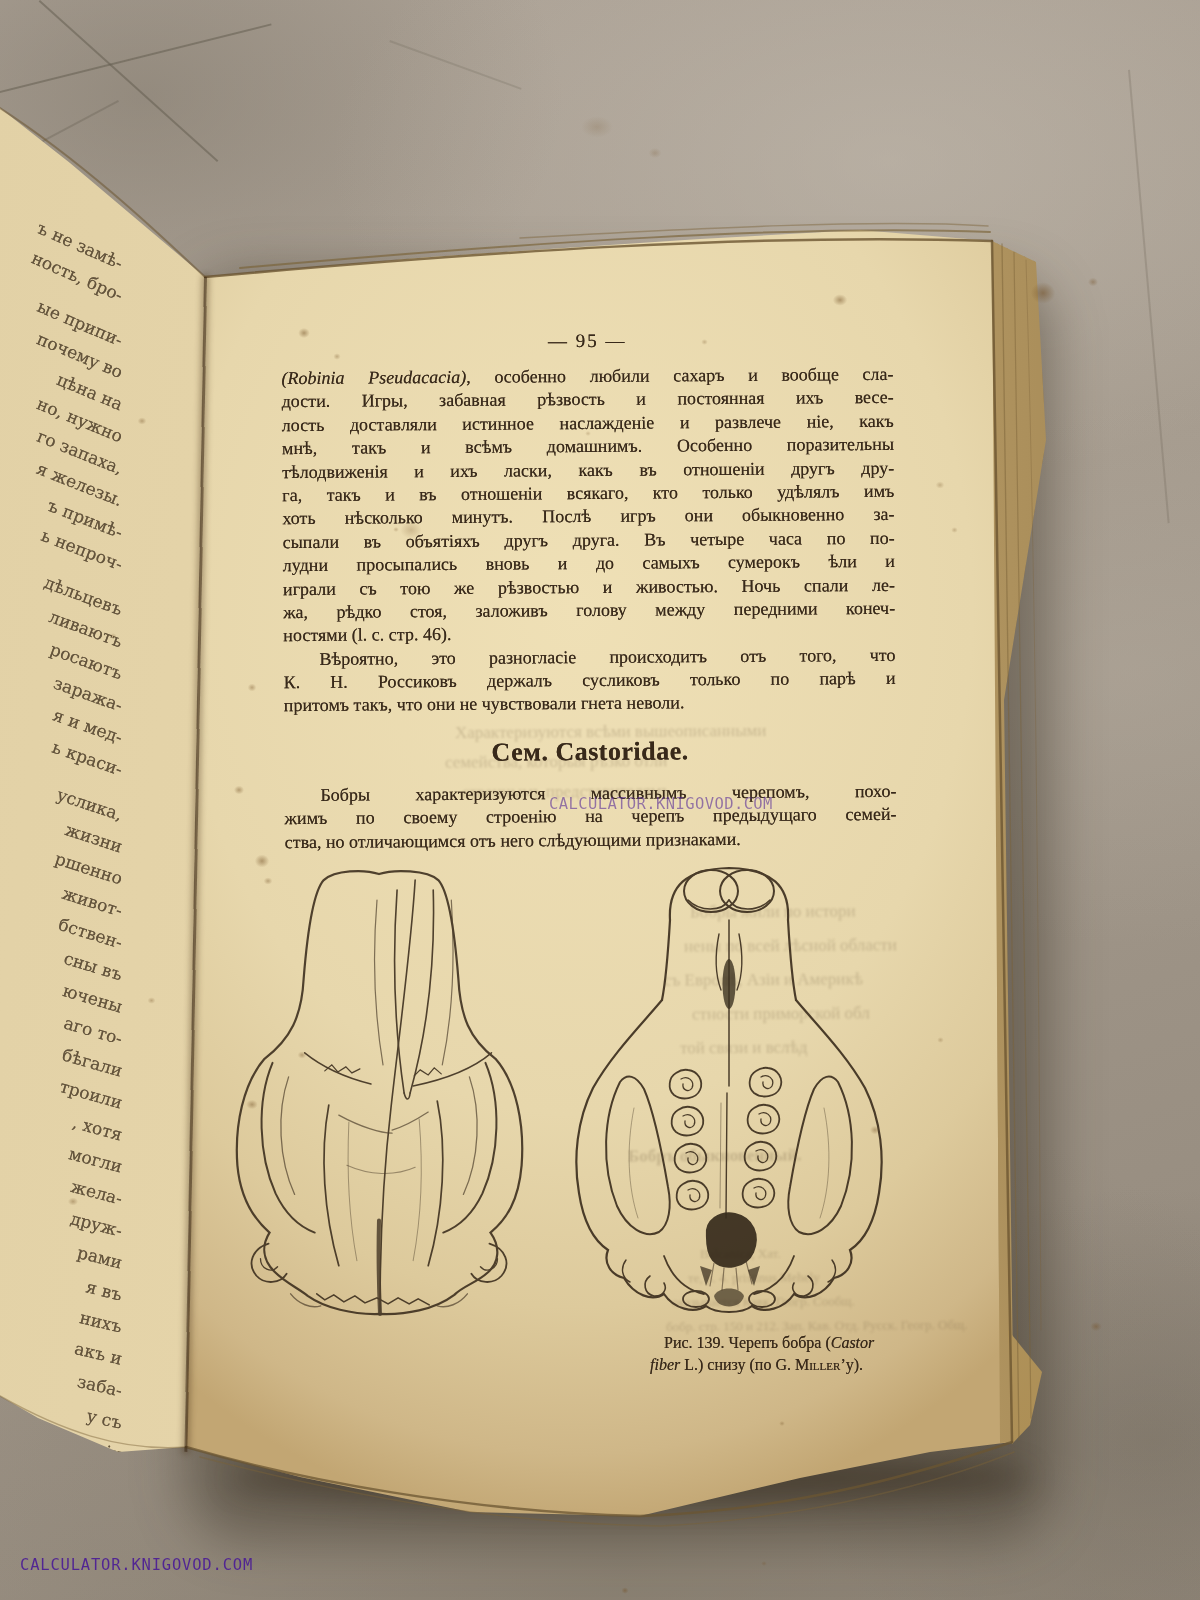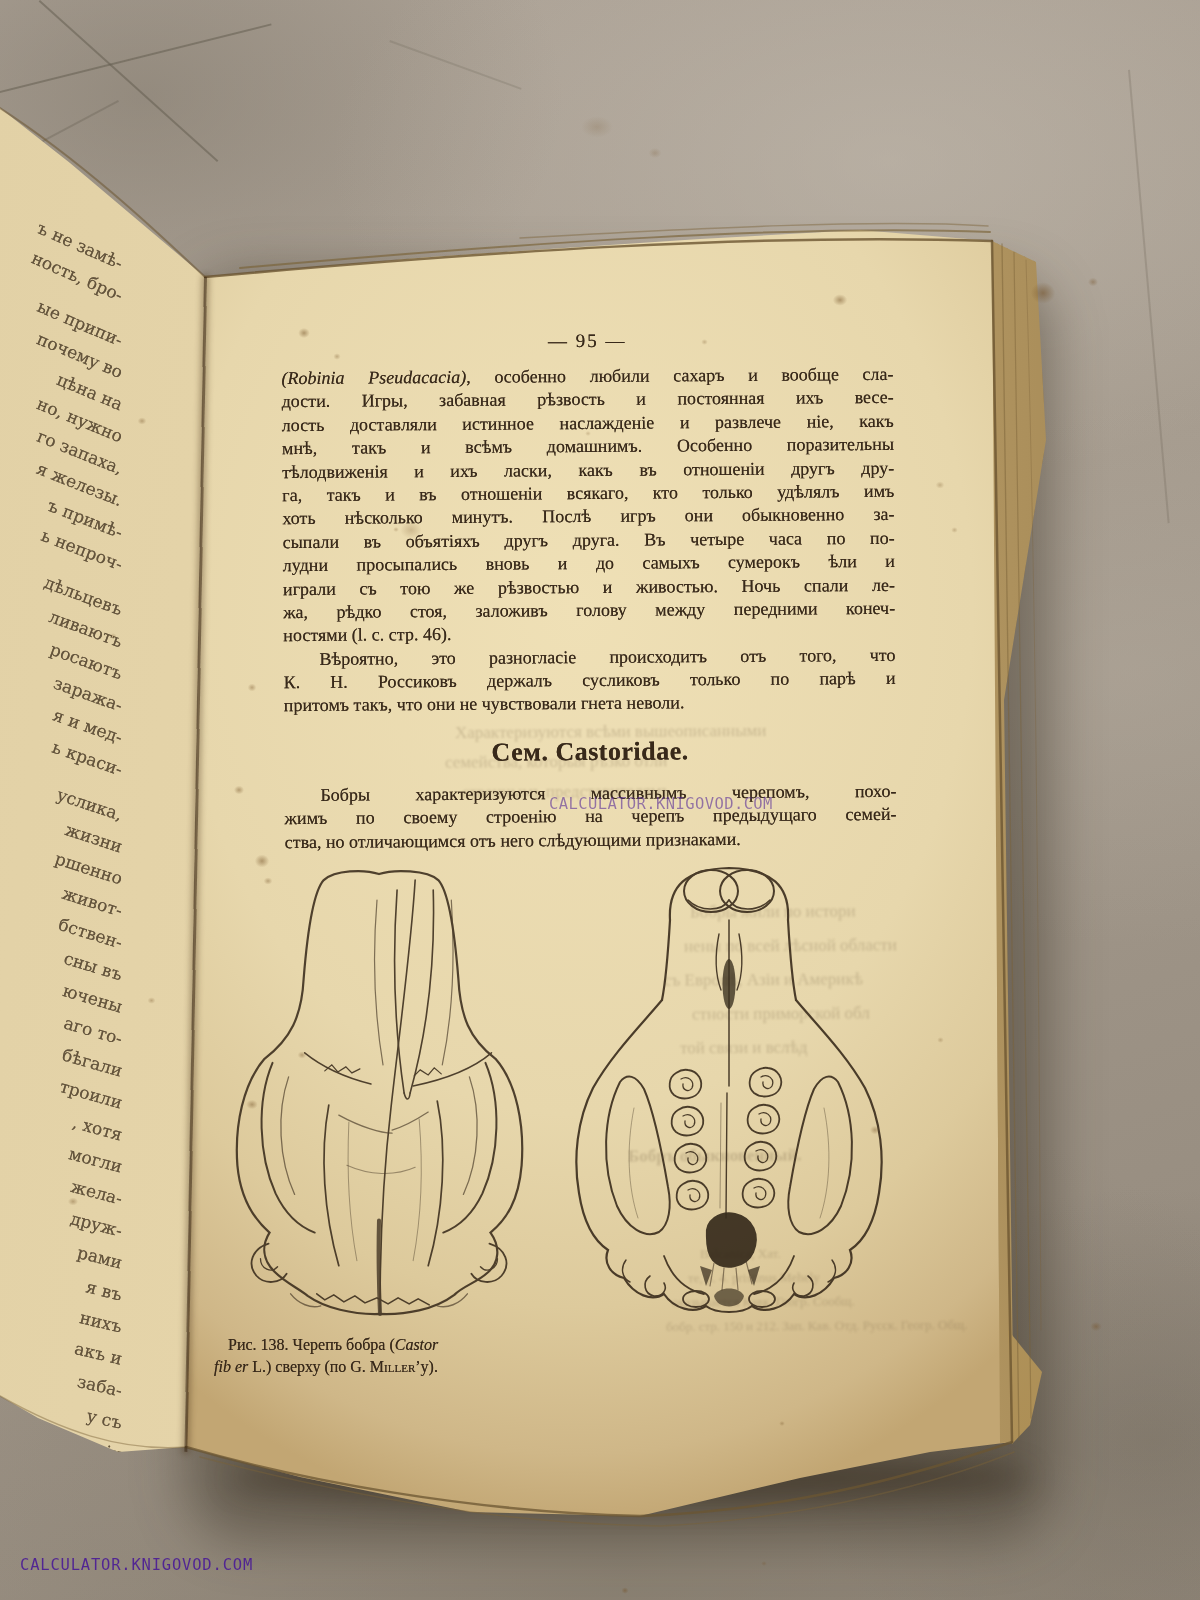--- a/index.html
+++ b/index.html
@@ -276,23 +276,23 @@
           <path d="M86 418 C78 424 80 436 90 438 C98 439 104 432 100 425" stroke-width="1.6"></path>
           <path d="M244 418 C252 424 250 436 240 438 C232 439 226 432 230 425" stroke-width="1.6"></path>
           <path d="M62 402 C56 410 58 420 66 424" stroke-width="1.4"></path>
           <path d="M268 402 C274 410 272 420 264 424" stroke-width="1.4"></path>
           <path d="M70 250 C62 290 64 330 74 360" stroke-width="1" opacity=".4"></path>
           <path d="M260 250 C268 290 266 330 256 360" stroke-width="1" opacity=".4"></path>
         </g>
       </svg>
     </div>
 
-    <div class="cap" style="left:214px;top:1334px;width:332px;">
-        <div class="tline"><span>Рис. 138. Черепъ бобра (</span><span class="it">Castor</span></div>
-        <div class="tline tlast"><span class="it">fib er</span><span> L.) сверху (по G. </span><span class="sc">Miller</span><span>’у).</span></div>
+    <div class="cap" style="left:650px;top:1332px;width:335px;">
+        <div class="tline"><span>Рис. 139. Черепъ бобра (</span><span class="it">Castor</span></div>
+        <div class="tline tlast"><span class="it">fiber</span><span> L.) снизу (по G. </span><span class="sc">Miller</span><span>’у).</span></div>
       </div>
   </div>
 
   <div class="stack-right"></div>
   <div class="stack-bottom"></div>
 
   <svg class="edges" width="1200" height="1600" viewBox="0 0 1200 1600">
     <g fill="none" stroke-linecap="round">
       <path d="M205 277 C480 252 760 233 992 241" stroke="#6b5531" stroke-width="2.5" opacity=".8"></path>
       <path d="M240 268 C520 243 800 224 990 232" stroke="#7a6238" stroke-width="2" opacity=".65"></path>

